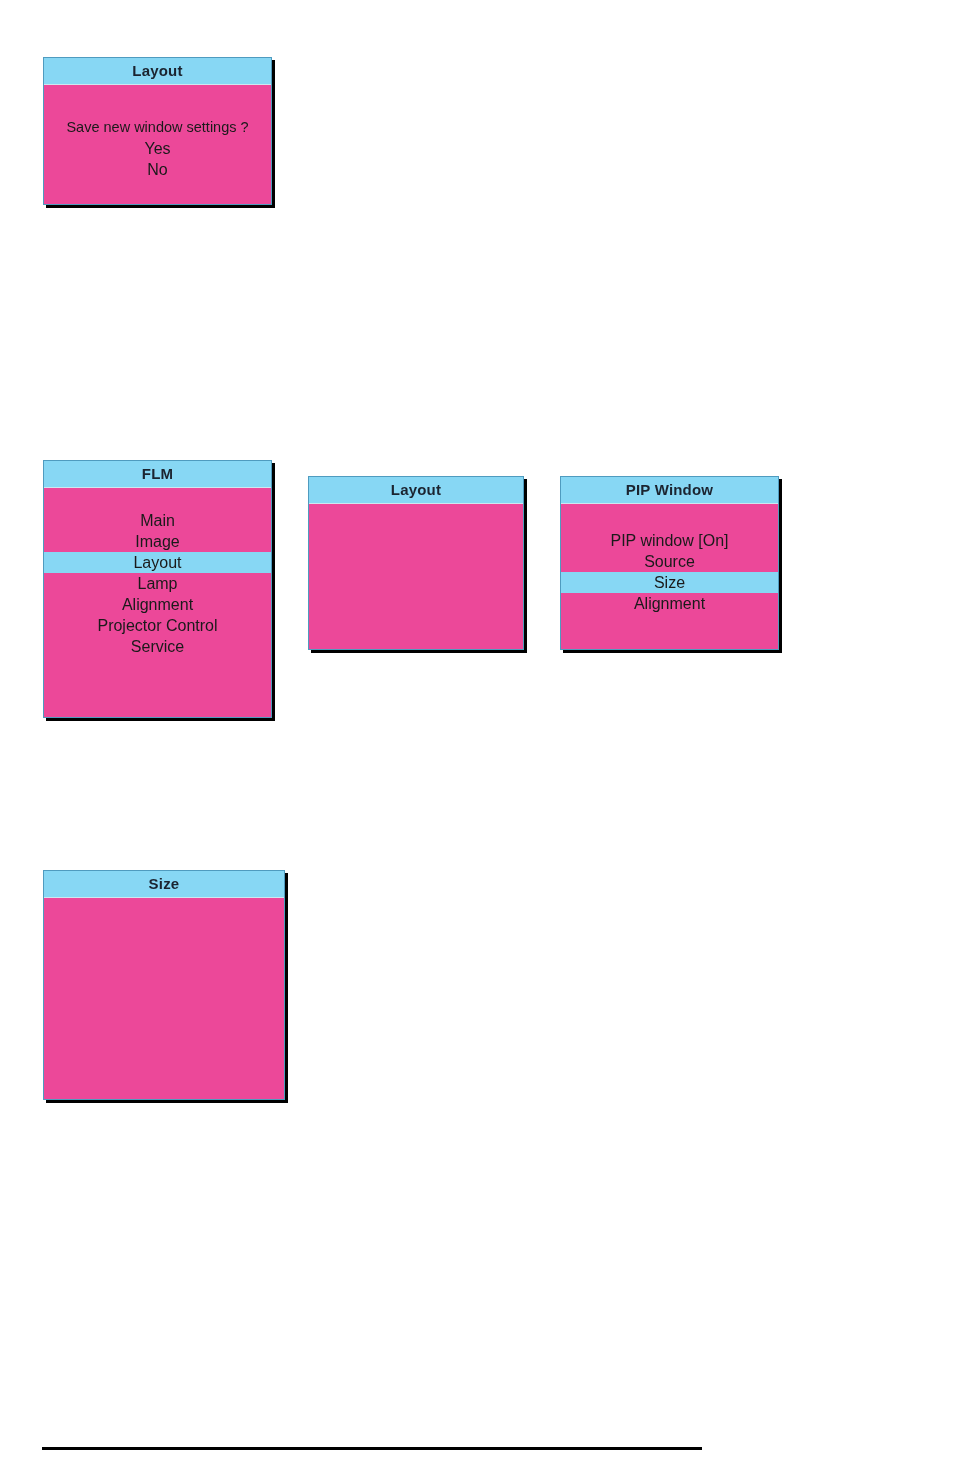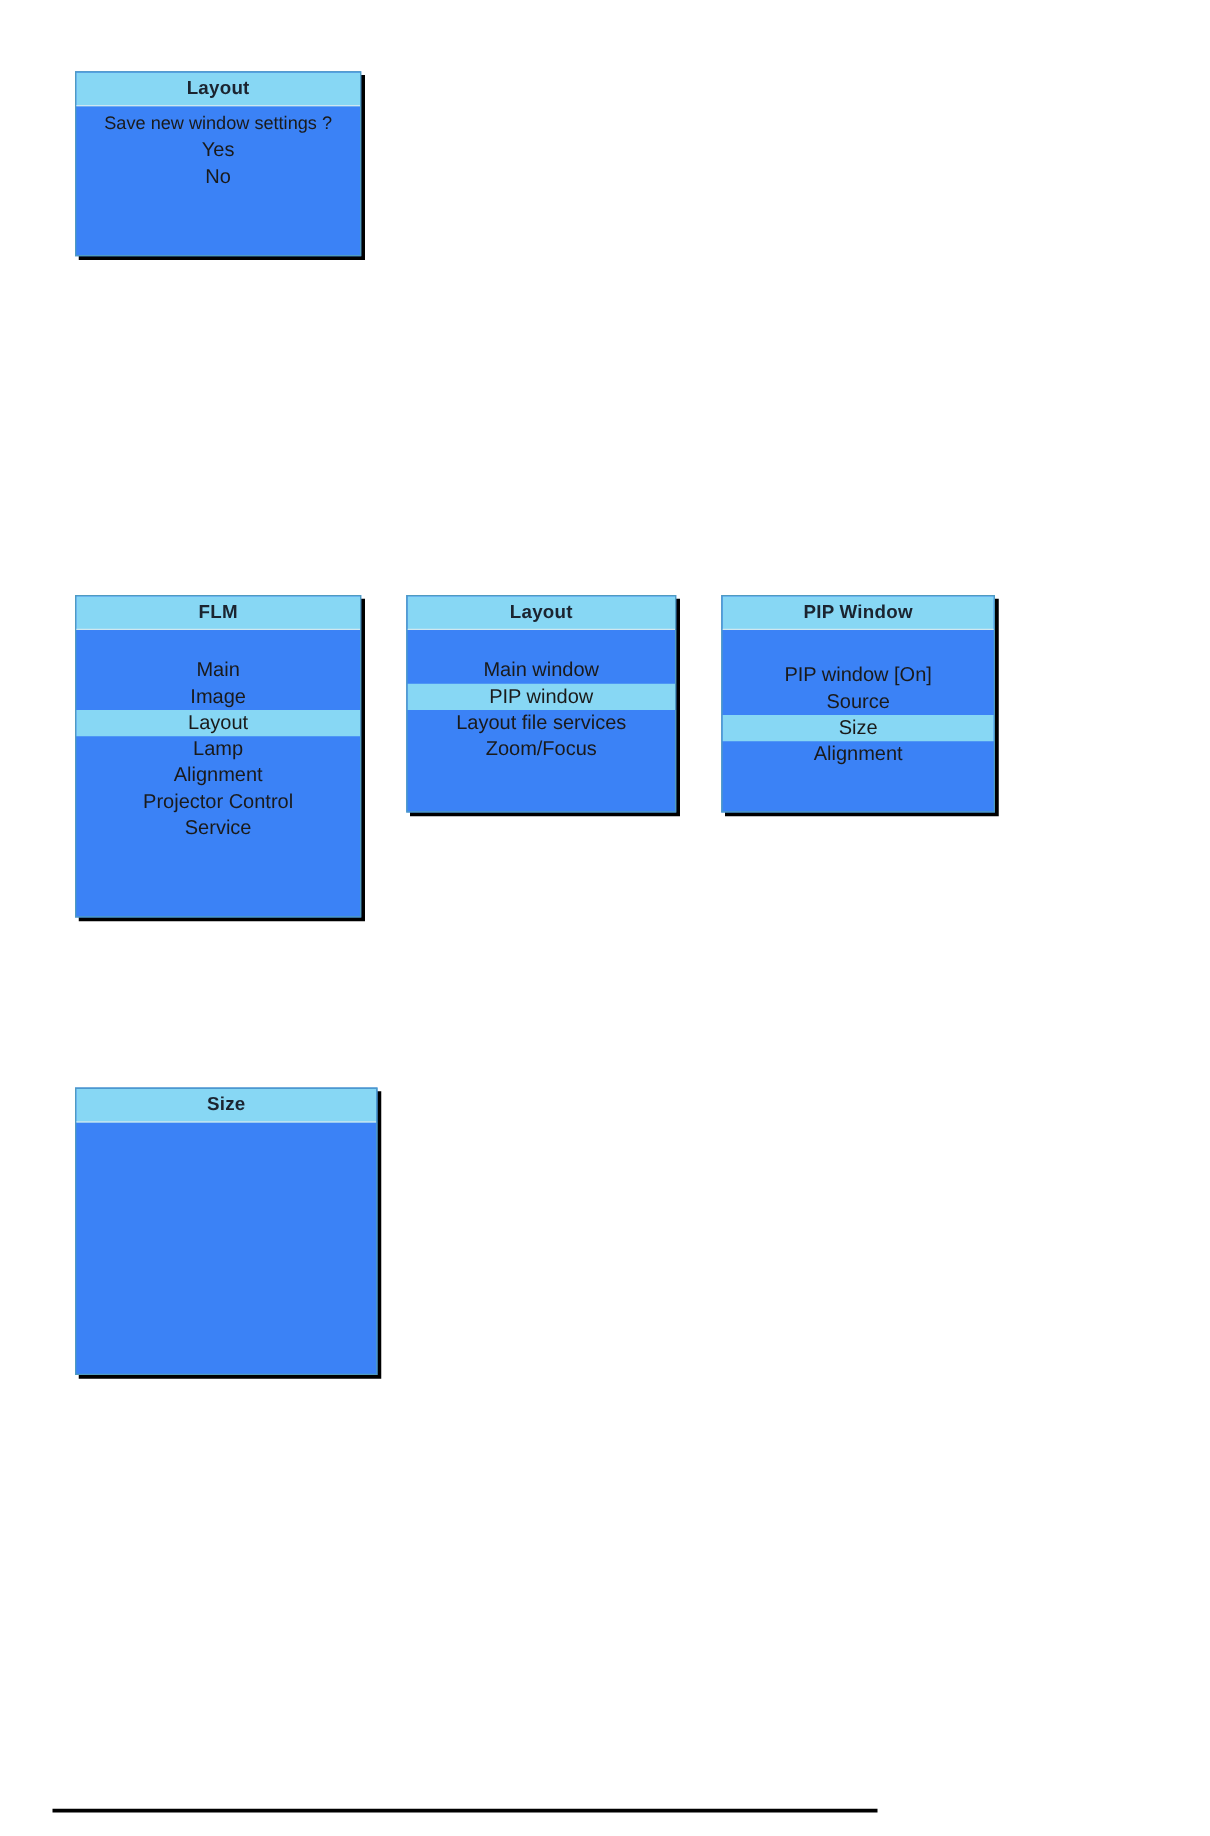--- a/index.html
+++ b/index.html
@@ -13,25 +13,24 @@
     height: 1469px;
     position: relative;
     font-family: "Liberation Sans", sans-serif;
     -webkit-font-smoothing: antialiased;
   }
 
   
   .osd-panel {
     position: absolute;
     box-sizing: border-box;
-    background: #3b82f6;
+    background: #ec4899;
     border: 1px solid #4f9bbf;
     box-shadow: 3px 3px 0 0 #000000;
     overflow: hidden;
-    margin-left: 17px;
   }
   .osd-header {
     height: 26px;
     line-height: 26px;
     background: #87d7f4;
     color: #1b2430;
     font-size: 15px;
     font-weight: bold;
     text-align: center;
     letter-spacing: 0.2px;
@@ -55,24 +54,24 @@
     font-size: 14.5px;
   }
   .osd-spacer {
     height: 16px;
   }
 
   
   #panel-save-layout {
     left: 43px;  top: 57px;   width: 229px; height: 148px;
   }
-  #panel-save-layout .osd-body { padding-top: 4px; }
+  #panel-save-layout .osd-body { padding-top: 32px; }
 
   #panel-flm {
-    left: 43px;  top: 476px;  width: 229px; height: 258px;
+    left: 43px;  top: 460px;  width: 229px; height: 258px;
   }
   #panel-flm .osd-body { padding-top: 22px; }
 
   #panel-layout {
     left: 308px; top: 476px;  width: 216px; height: 174px;
   }
   #panel-layout .osd-body { padding-top: 22px; }
 
   #panel-pip {
     left: 560px; top: 476px;  width: 219px; height: 174px;
@@ -114,26 +113,20 @@
     <div class="osd-row selected">Layout</div>
     <div class="osd-row">Lamp</div>
     <div class="osd-row">Alignment</div>
     <div class="osd-row">Projector Control</div>
     <div class="osd-row">Service</div>
   </div>
 </div>
 
 <div class="osd-panel" id="panel-layout">
   <div class="osd-header">Layout</div>
-  <div class="osd-body">
-    <div class="osd-row">Main window</div>
-    <div class="osd-row selected">PIP window</div>
-    <div class="osd-row">Layout file services</div>
-    <div class="osd-row">Zoom/Focus</div>
-  </div>
 </div>
 
 <div class="osd-panel" id="panel-pip">
   <div class="osd-header">PIP Window</div>
   <div class="osd-body">
     <div class="osd-row">PIP window [On]</div>
     <div class="osd-row">Source</div>
     <div class="osd-row selected">Size</div>
     <div class="osd-row">Alignment</div>
   </div>

